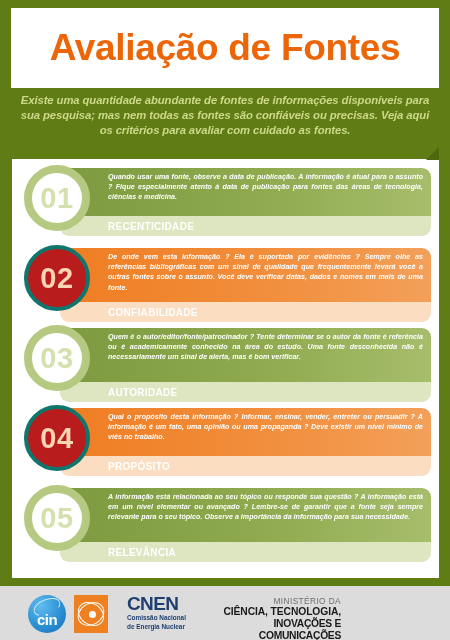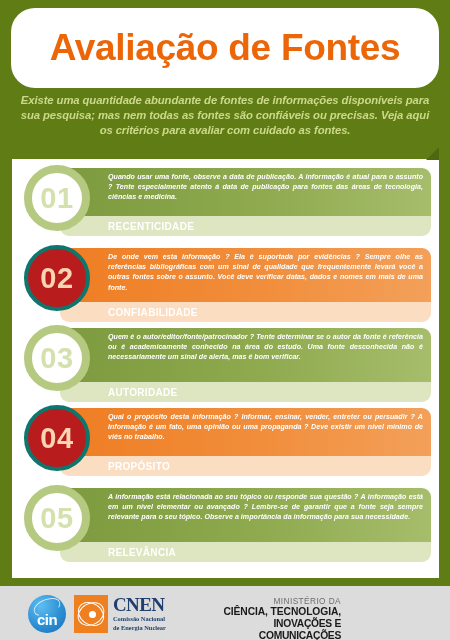--- a/index.html
+++ b/index.html
@@ -8,21 +8,20 @@
     background: #5f7d14;
     font-family: "Liberation Sans", sans-serif;
     overflow: hidden;
   }
   .poster { position: relative; width: 450px; height: 640px; background: #5f7d14; }
 
   
   .title-box {
     position: absolute; left: 11px; top: 8px; width: 428px; height: 80px;
     background: #ffffff;
-    border-radius: 24px;
   }
   .title-text {
     position: absolute; left: 0; top: 0; width: 100%; height: 100%;
     display: flex; align-items: center; justify-content: center;
     color: #ec6608; font-size: 37px; font-weight: bold; letter-spacing: -0.3px;
     white-space: nowrap;
   }
 
   
   .subtitle {
@@ -133,21 +132,21 @@
   .cnen-mark .atom-ring2 {
     position: absolute; left: 3px; top: 8px; width: 28px; height: 22px;
     border: 1.7px solid #ffffff; border-radius: 50%;
     transform: rotate(35deg);
   }
   .cnen-mark .nucleus {
     position: absolute; left: 15px; top: 16px; width: 7px; height: 7px;
     border-radius: 50%; background: #ffffff;
   }
   .cnen-words {
-    padding-left: 5px; display: flex; flex-direction: column; justify-content: center; font-family: Liberation Serif, serif;
+    padding-left: 19px; display: flex; flex-direction: column; 
   }
   .cnen-words .cnen-big {
     color: #1f3f70; font-size: 19px; font-weight: bold; line-height: 0.95;
     letter-spacing: -0.6px;
   }
   .cnen-words .cnen-sub {
     color: #1f3f70; font-size: 6.4px; font-weight: bold; line-height: 1.22;
     margin-top: 1px;
   }
   .min-block {
@@ -198,21 +197,21 @@
   </div>
 
   <div class="subtitle">Existe uma quantidade abundante de fontes de informações disponíveis para sua pesquisa; mas nem todas as fontes são confiáveis ou precisas. Veja aqui os critérios para avaliar com cuidado as fontes.</div>
 
   <div class="panel">
     <div class="fold"></div>
 
     <div class="row r0">
       <div class="bars">
         <div class="bar-body green">
-          <div class="bar-text">Quando usar uma fonte, observe a data de publicação. A informação é atual para o assunto ? Tente especialmente atento á data de publicação para fontes das áreas de tecnologia, ciências e medicina.</div>
+          <div class="bar-text">Quando usar uma fonte, observe a data de publicação. A informação é atual para o assunto ? Fique especialmente atento á data de publicação para fontes das áreas de tecnologia, ciências e medicina.</div>
         </div>
         <div class="bar-label-strip green">
           <span class="bar-label">RECENTICIDADE</span>
         </div>
       </div>
       <div class="circle green">
         <span class="num">01</span>
       </div>
     </div>
 

